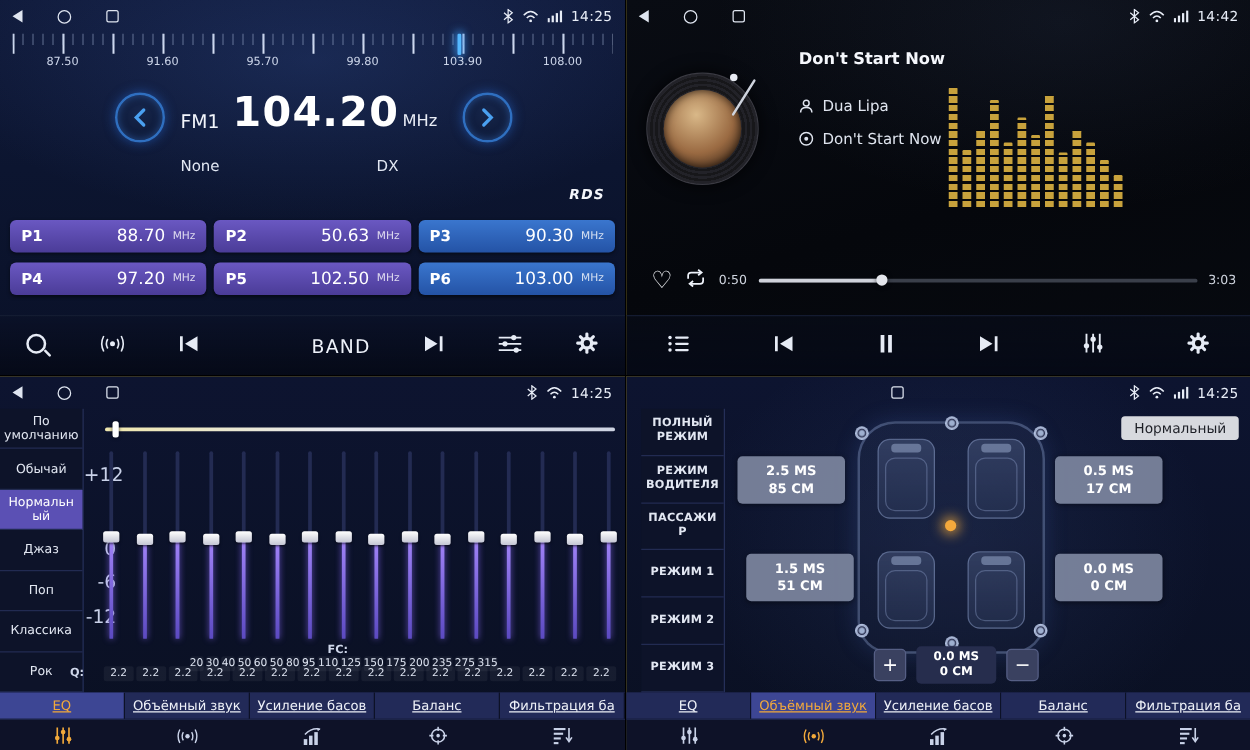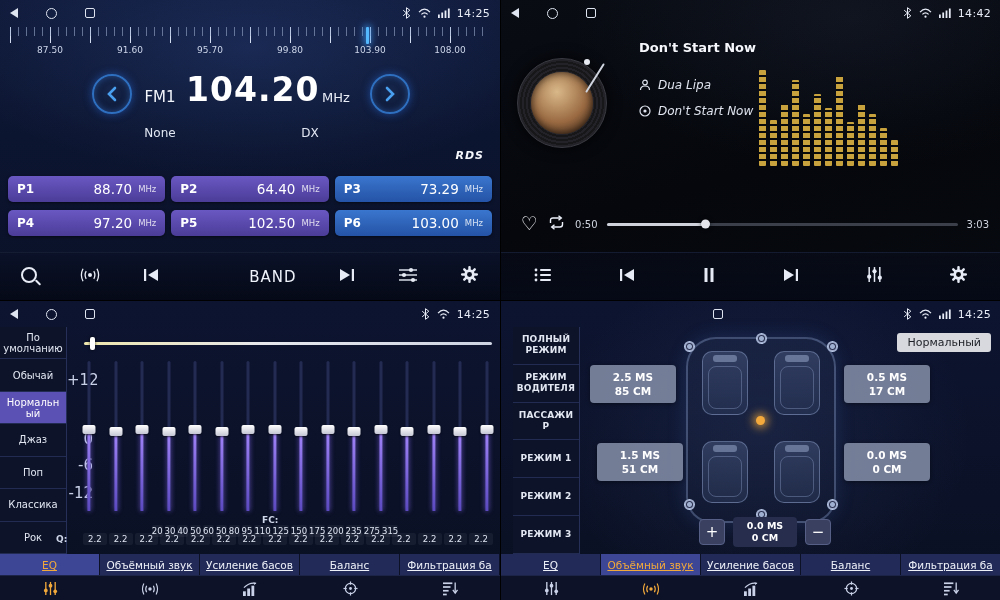--- a/index.html
+++ b/index.html
@@ -58,21 +58,21 @@
 
   
   .album{position:absolute;left:16px;top:58px;width:88px;height:88px;border-radius:50%;
     background:repeating-radial-gradient(circle at 50% 50%,#17171a 0 2px,#222228 2px 4px);
     border:1px solid #3a3a42;box-shadow:0 0 14px rgba(0,0,0,.8);}
   .album .art{position:absolute;inset:13px;border-radius:50%;
     background:radial-gradient(circle at 42% 32%,#d9b888,#9a6a42 55%,#3c2718 95%);box-shadow:inset 0 0 8px rgba(0,0,0,.7);}
   .album .arm{position:absolute;right:10px;top:2px;width:2px;height:34px;background:#cfd4de;transform:rotate(32deg);border-radius:1px;}
   .album .arm-pivot{position:absolute;right:16px;top:0;width:6px;height:6px;border-radius:50%;background:#e8ebf2;}
   .song-title{position:absolute;left:138px;top:40px;font-size:13px;font-weight:bold;color:#f5f7fc;}
-  .meta-row{position:absolute;left:138px;display:flex;align-items:center;gap:7px;font-size:12px;color:#dfe4ee;font-style:italic;}
+  .meta-row{position:absolute;left:138px;display:flex;align-items:center;gap:7px;font-size:12px;color:#dfe4ee;}
   .meta-artist{top:78px;} .meta-track{top:104px;}
   .spectrum{position:absolute;left:258px;top:64px;width:154px;height:102px;display:flex;align-items:flex-end;gap:4px;}
   .bar{width:7px;height:calc(var(--h) * 1px);border-radius:1px;
     background:repeating-linear-gradient(0deg,#c8a23c 0 5px,rgba(10,10,8,.65) 5px 7px);}
   .progress-row{position:absolute;left:20px;right:12px;top:210px;height:28px;display:flex;align-items:center;gap:9px;}
   .heart{font-size:19px;line-height:1;color:#f0f2f6;}
   .ptime{font-size:10px;color:#cfd4de;}
   .ptrack{position:relative;flex:1;height:3px;background:#3a3f4a;border-radius:2px;}
   .pfill{position:absolute;left:0;top:0;bottom:0;background:#cfd2da;border-radius:2px;}
   .pknob{position:absolute;top:50%;transform:translateY(-50%);width:9px;height:9px;border-radius:50%;background:#e4e6ec;box-shadow:0 0 4px rgba(0,0,0,.6);}
@@ -197,27 +197,27 @@
     <div class="presets">
 
         <button class="preset purple">
           <span class="p-label">P1</span>
           <span class="p-value">88.70</span>
           <span class="p-unit">MHz</span>
         </button>
 
         <button class="preset purple">
           <span class="p-label">P2</span>
-          <span class="p-value">64.40</span>
+          <span class="p-value">50.63</span>
           <span class="p-unit">MHz</span>
         </button>
 
         <button class="preset blue">
           <span class="p-label">P3</span>
-          <span class="p-value">73.29</span>
+          <span class="p-value">90.30</span>
           <span class="p-unit">MHz</span>
         </button>
 
         <button class="preset purple">
           <span class="p-label">P4</span>
           <span class="p-value">97.20</span>
           <span class="p-unit">MHz</span>
         </button>
 
         <button class="preset purple">

